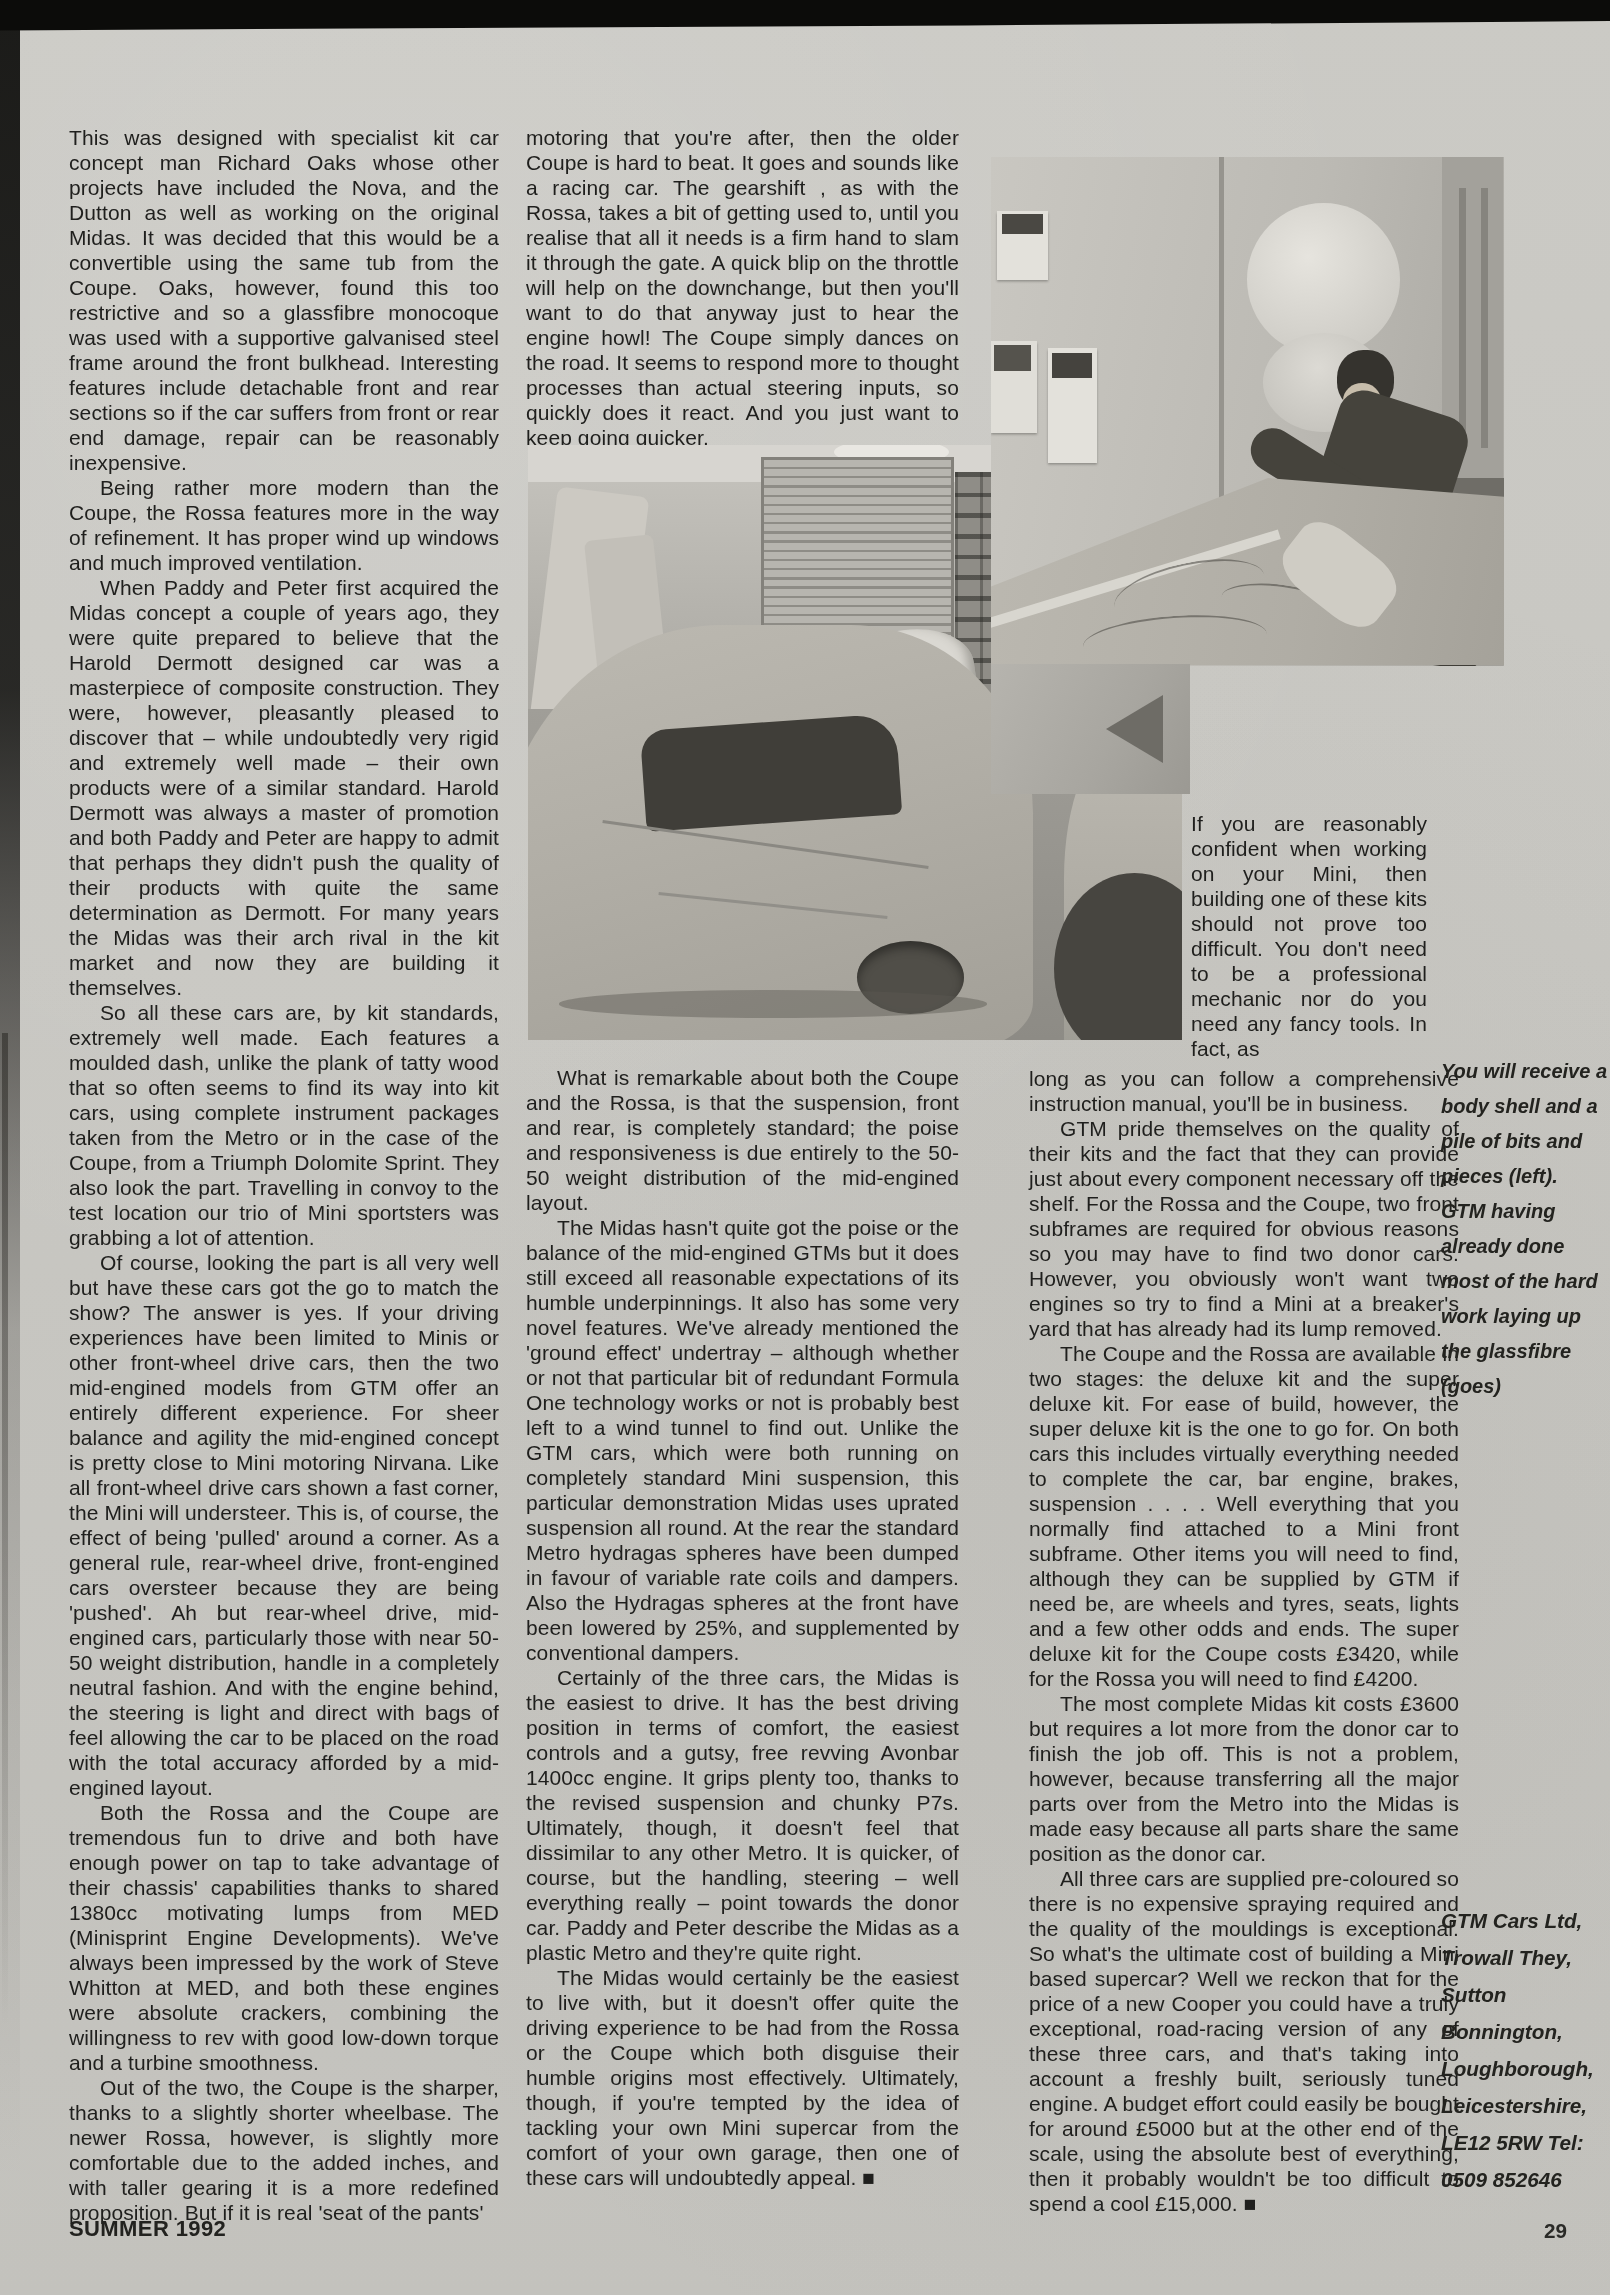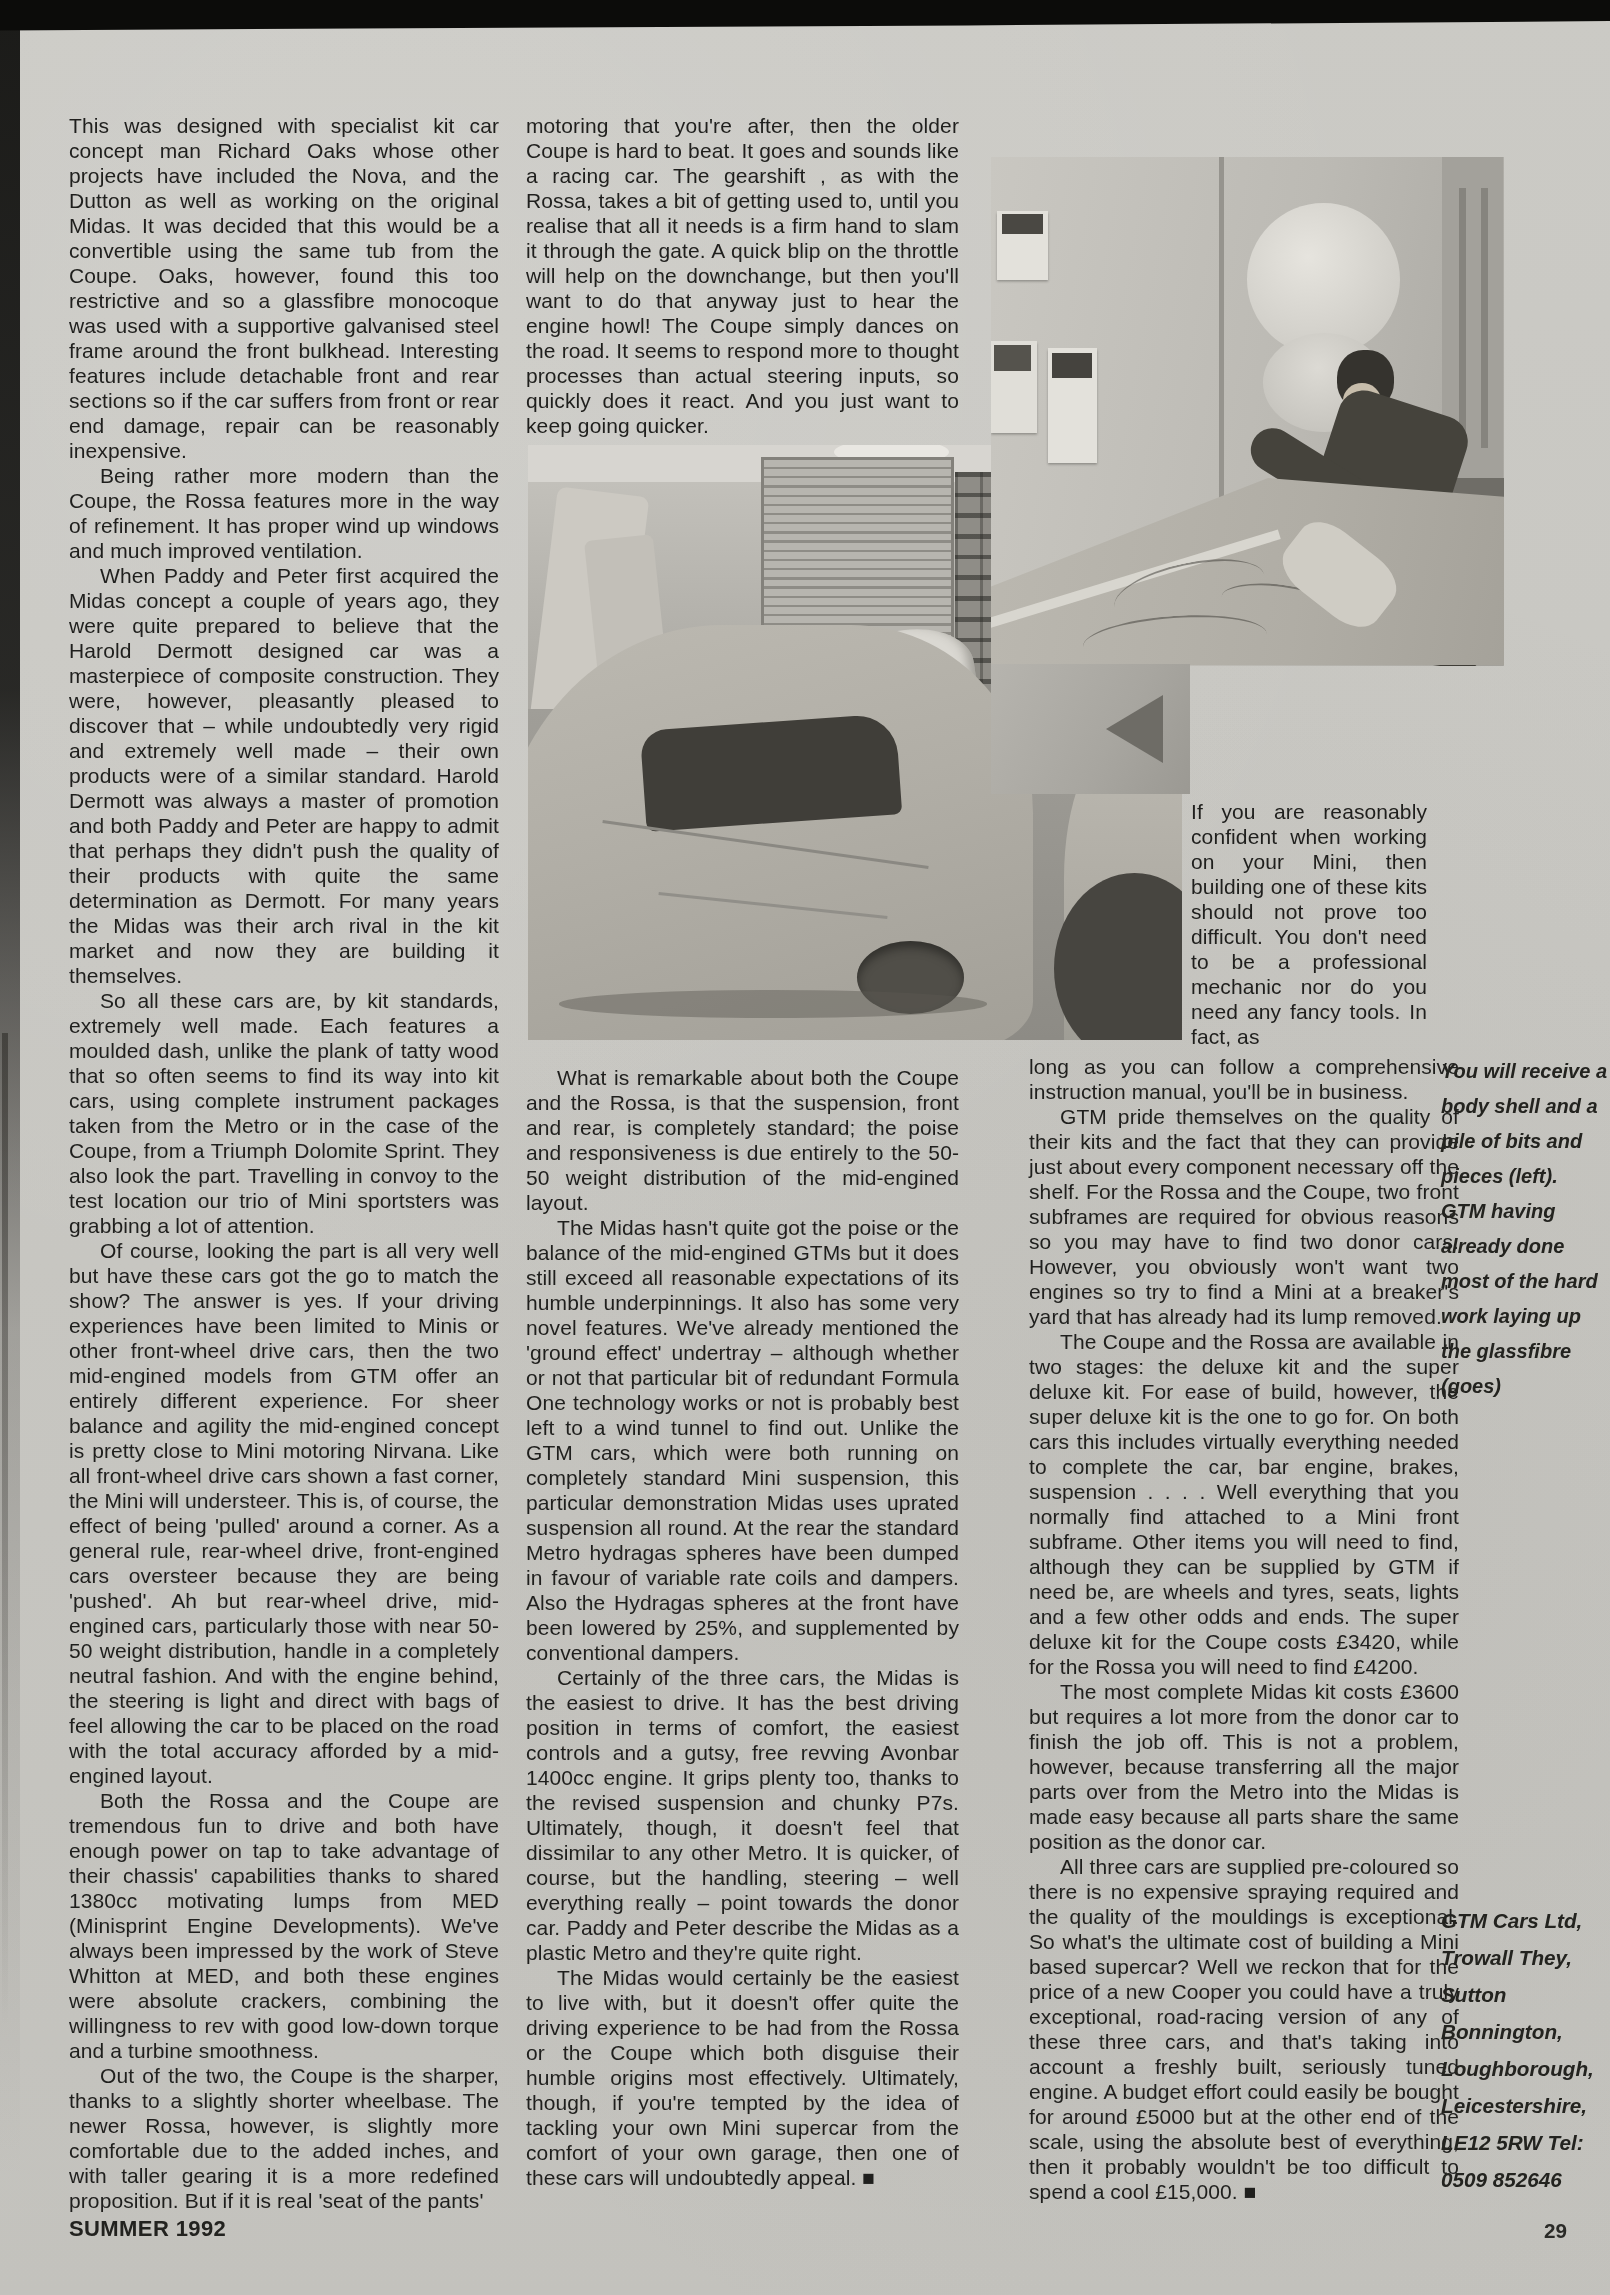--- a/index.html
+++ b/index.html
@@ -20,21 +20,21 @@
     clip-path:polygon(0 0,100% 0,100% 68%,60% 82%,0 98%);}
   .left-edge{position:absolute;left:0;top:0;width:20px;height:2295px;
     background:linear-gradient(180deg, rgba(12,12,10,0.92) 0%, rgba(12,12,10,0.85) 30%,
       rgba(30,28,25,0.55) 46%, rgba(50,48,44,0.25) 58%, rgba(60,58,54,0.12) 75%, rgba(60,58,54,0) 95%);}
   .left-edge-core{position:absolute;left:2.3px;top:1033px;width:5.4px;height:995px;
     background:linear-gradient(180deg, rgba(40,38,34,0.55), rgba(40,38,34,0));}
 
   
   .col{position:absolute;text-align:justify;font-size:21px;line-height:25px;letter-spacing:0.1px;}
   .col p{margin:0;text-indent:31px;}
-  .col p.no-indent{text-indent:0;}
+  .col p.no-indent{text-indent:0;margin-top:12px;}
 
   
   .caption{position:absolute;font-style:italic;font-weight:700;font-size:20px;line-height:35px;color:#23231f;}
   .caption .cap-line{white-space:nowrap;}
   .caption.address{line-height:37px;font-size:20.7px;}
 
   
   .headline-panel{position:absolute;left:1188px;top:655px;width:338px;height:139px;
     background:#cdccc7;display:flex;align-items:center;justify-content:center;}
   .headline{font-family:"Liberation Serif", serif;font-weight:700;font-size:40px;line-height:46px;

